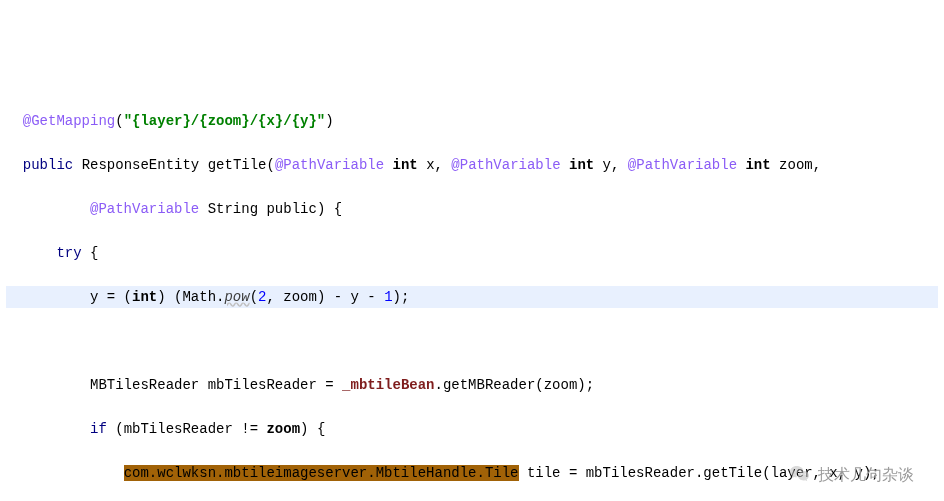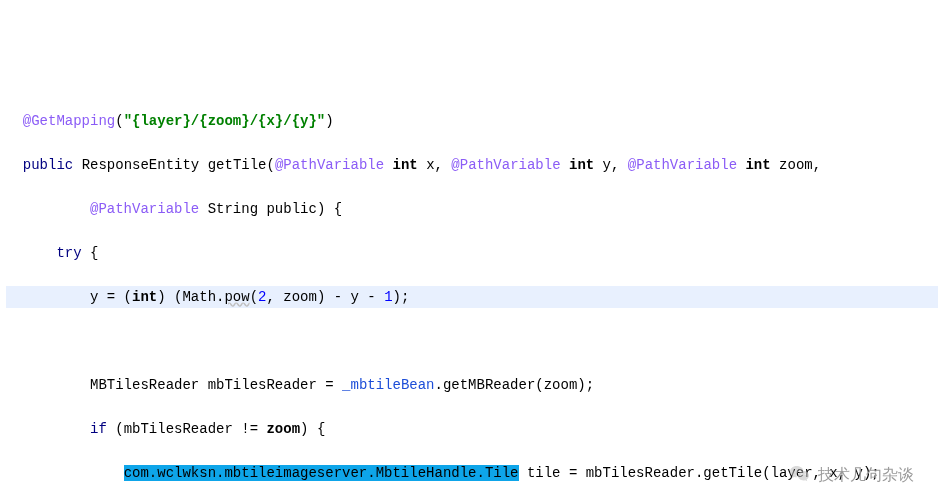--- a/index.html
+++ b/index.html
@@ -15,25 +15,25 @@
     overflow:hidden;
     position:relative;
   }
   .code{padding:0 6px 0 6px}
   .ln{display:block}
   .hl{background:#e8f0fe}
   
   .ann{color:#8b5cf6}         
   .kw{color:#000080;font-weight:normal}   
   .kw2{color:#000000;font-weight:bold}            
-  .sti{color:#000000;}
-  .fld{color:#1d4ed8;font-weight:normal}
+  .sti{color:#404040;font-style:italic}
+  .fld{color:#7f1d1d;font-weight:bold}
   .str{color:#008000;font-weight:bold}  
   .num{color:#0000ff}
-  .sel{background:#0ea5e9}
+  .sel{background:#a16207}
   .underline-red{text-decoration:underline;text-decoration-color:#c0c0c0;text-decoration-style:wavy}
   .watermark{
     position:absolute;
     right:30px;
     bottom:14px;
     color:#9b9b9b;
     font-family:"Microsoft YaHei",sans-serif;
     font-size:16px;
     display:flex;
     align-items:center;

